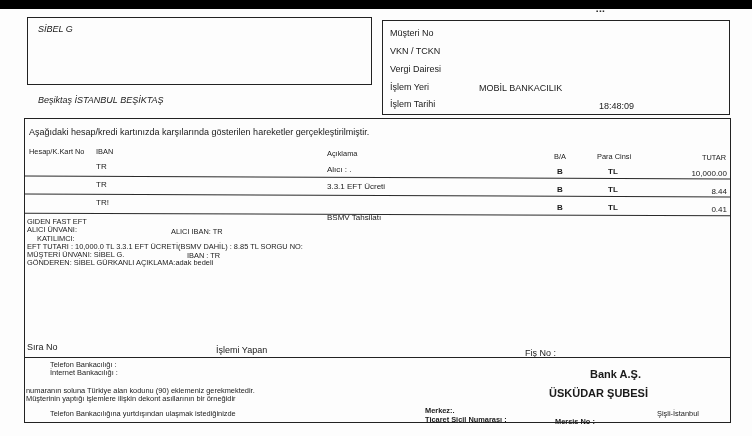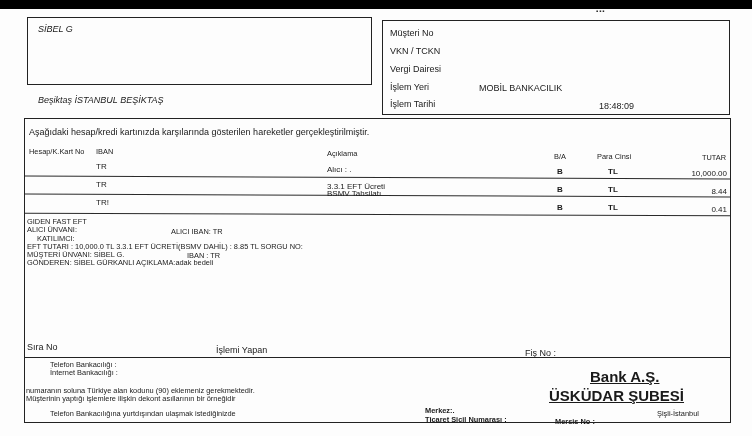--- a/index.html
+++ b/index.html
@@ -10,21 +10,21 @@
     color:#1a1a1a;
   }
   .topbar { position:absolute; left:0; top:0; width:752px; height:9px; background:#000; }
   .topmark { position:absolute; left:596px; top:8px; width:14px; height:3px; font-size:6px; color:#222; letter-spacing:1px; }
   .box { position:absolute; border:1.2px solid #222; box-sizing:border-box; }
   .t { position:absolute; white-space:nowrap; }
   .hline { position:absolute; height:0; border-top:1.2px solid #2a2a2a; }
   .f9 { font-size:9px; }
   .f8 { font-size:8px; }
   .f7 { font-size:7.4px; }
-  .f10 { font-size:15px;text-decoration:underline; }
+  .f10 { font-size:11px; }
   .b { font-weight:bold; }
   .r { }
 </style>
 </head>
 <body>
 
 <div class="topbar"></div>
 <div class="topmark">▪▪▪</div>
 
 <div class="box" style="left:27px;top:17px;width:345px;height:68px;font-style:italic;">
@@ -65,21 +65,21 @@
     <div class="t f8" style="left:71px;top:61px;">TR</div>
     <div class="t f8" style="left:302px;top:63px;">3.3.1 EFT Ücreti</div>
     <div class="t f8 b" style="left:532px;top:66px;">B</div>
     <div class="t f8 b" style="left:583px;top:66px;">TL</div>
     <div class="t f8 r" style="right:3px;top:68px;">8.44</div>
   </div>
   <div class="hline" style="left:0;top:76px;width:705px;transform:rotate(0.25deg);"></div>
 
   <div>
     <div class="t f8" style="left:71px;top:79px;">TR!</div>
-    <div class="t f8" style="left:302px;top:70px;">BSMV Tahsilatı</div>
+    <div class="t f8" style="left:302px;top:94px;">BSMV Tahsilatı</div>
     <div class="t f8 b" style="left:532px;top:84px;">B</div>
     <div class="t f8 b" style="left:583px;top:84px;">TL</div>
     <div class="t f8 r" style="right:3px;top:86px;">0.41</div>
   </div>
   <div class="hline" style="left:0;top:95px;width:705px;transform:rotate(0.2deg);"></div>
 
   <div class="t f7" style="left:2px;top:98px;">GIDEN FAST EFT</div>
   <div class="t f7" style="left:2px;top:106px;">ALICI ÜNVANI:</div>
   <div class="t f7" style="left:146px;top:108px;">ALICI IBAN: TR</div>
   <div class="t f7" style="left:12px;top:115px;">KATILIMCI:</div>

